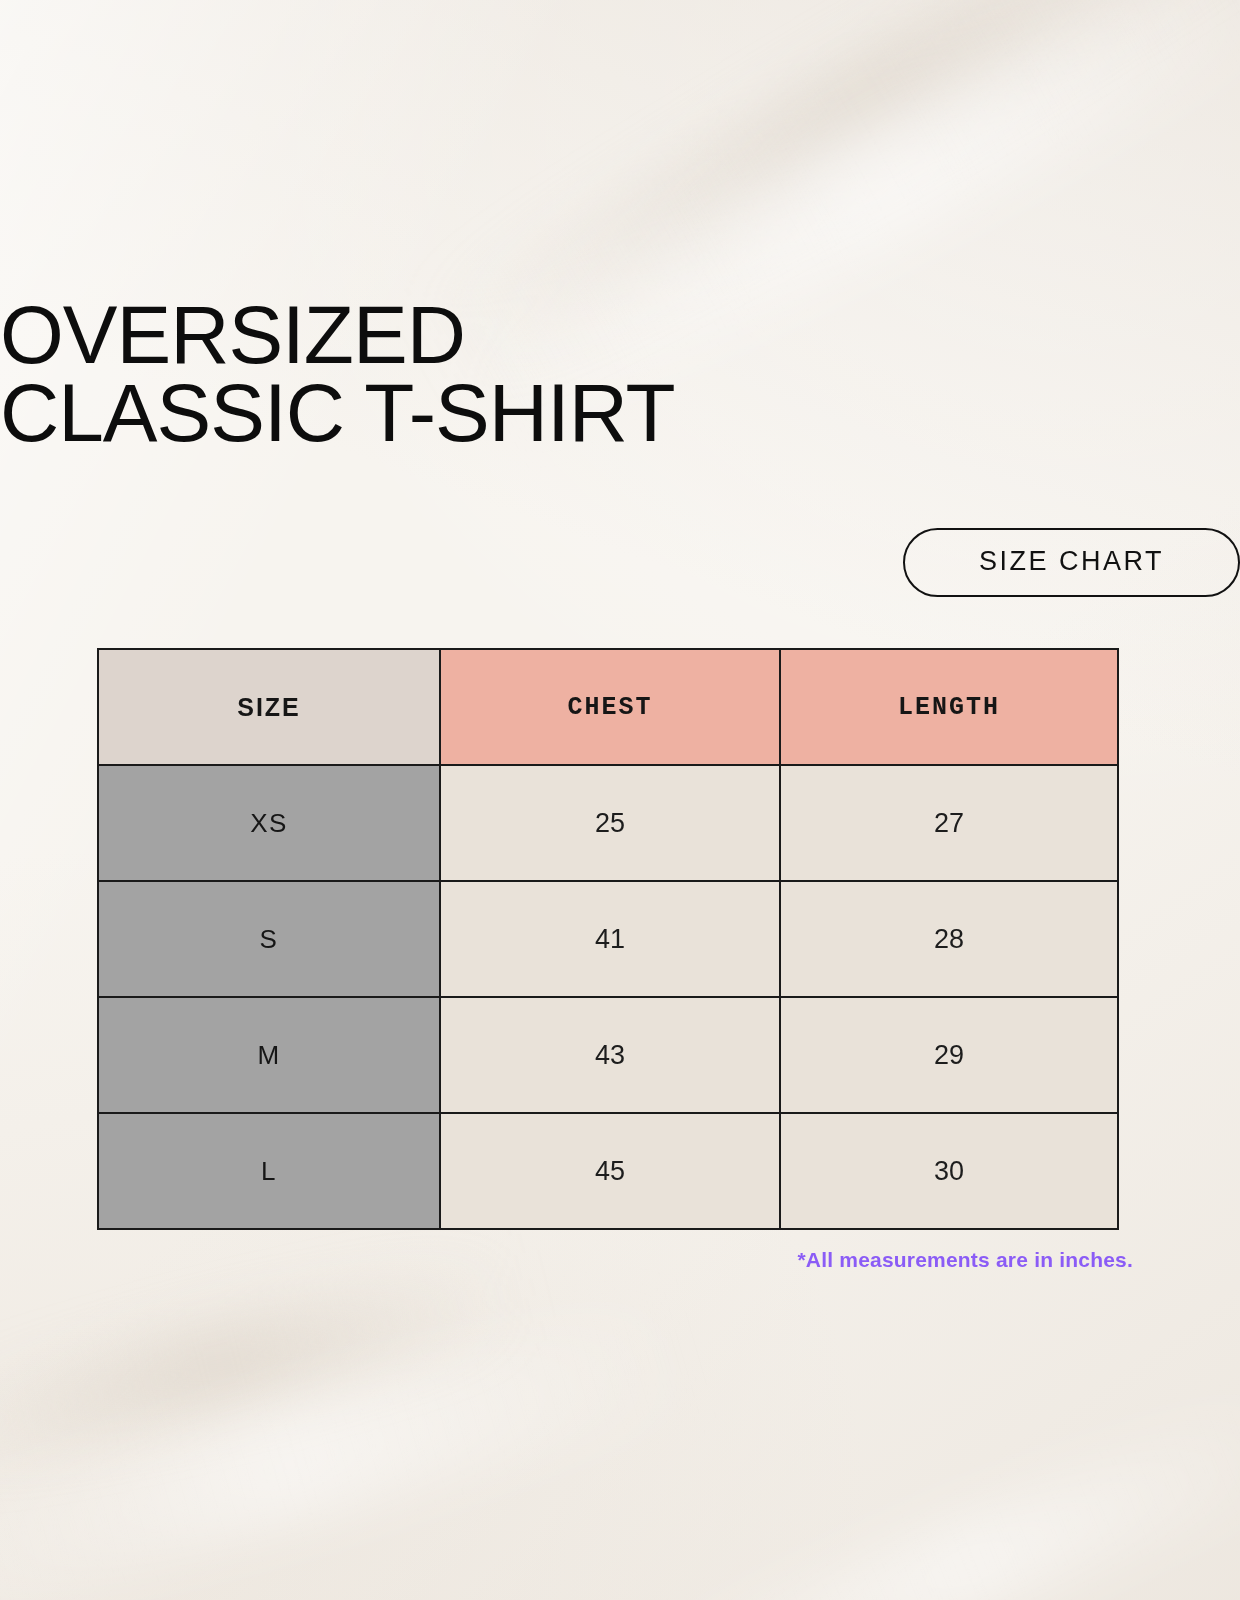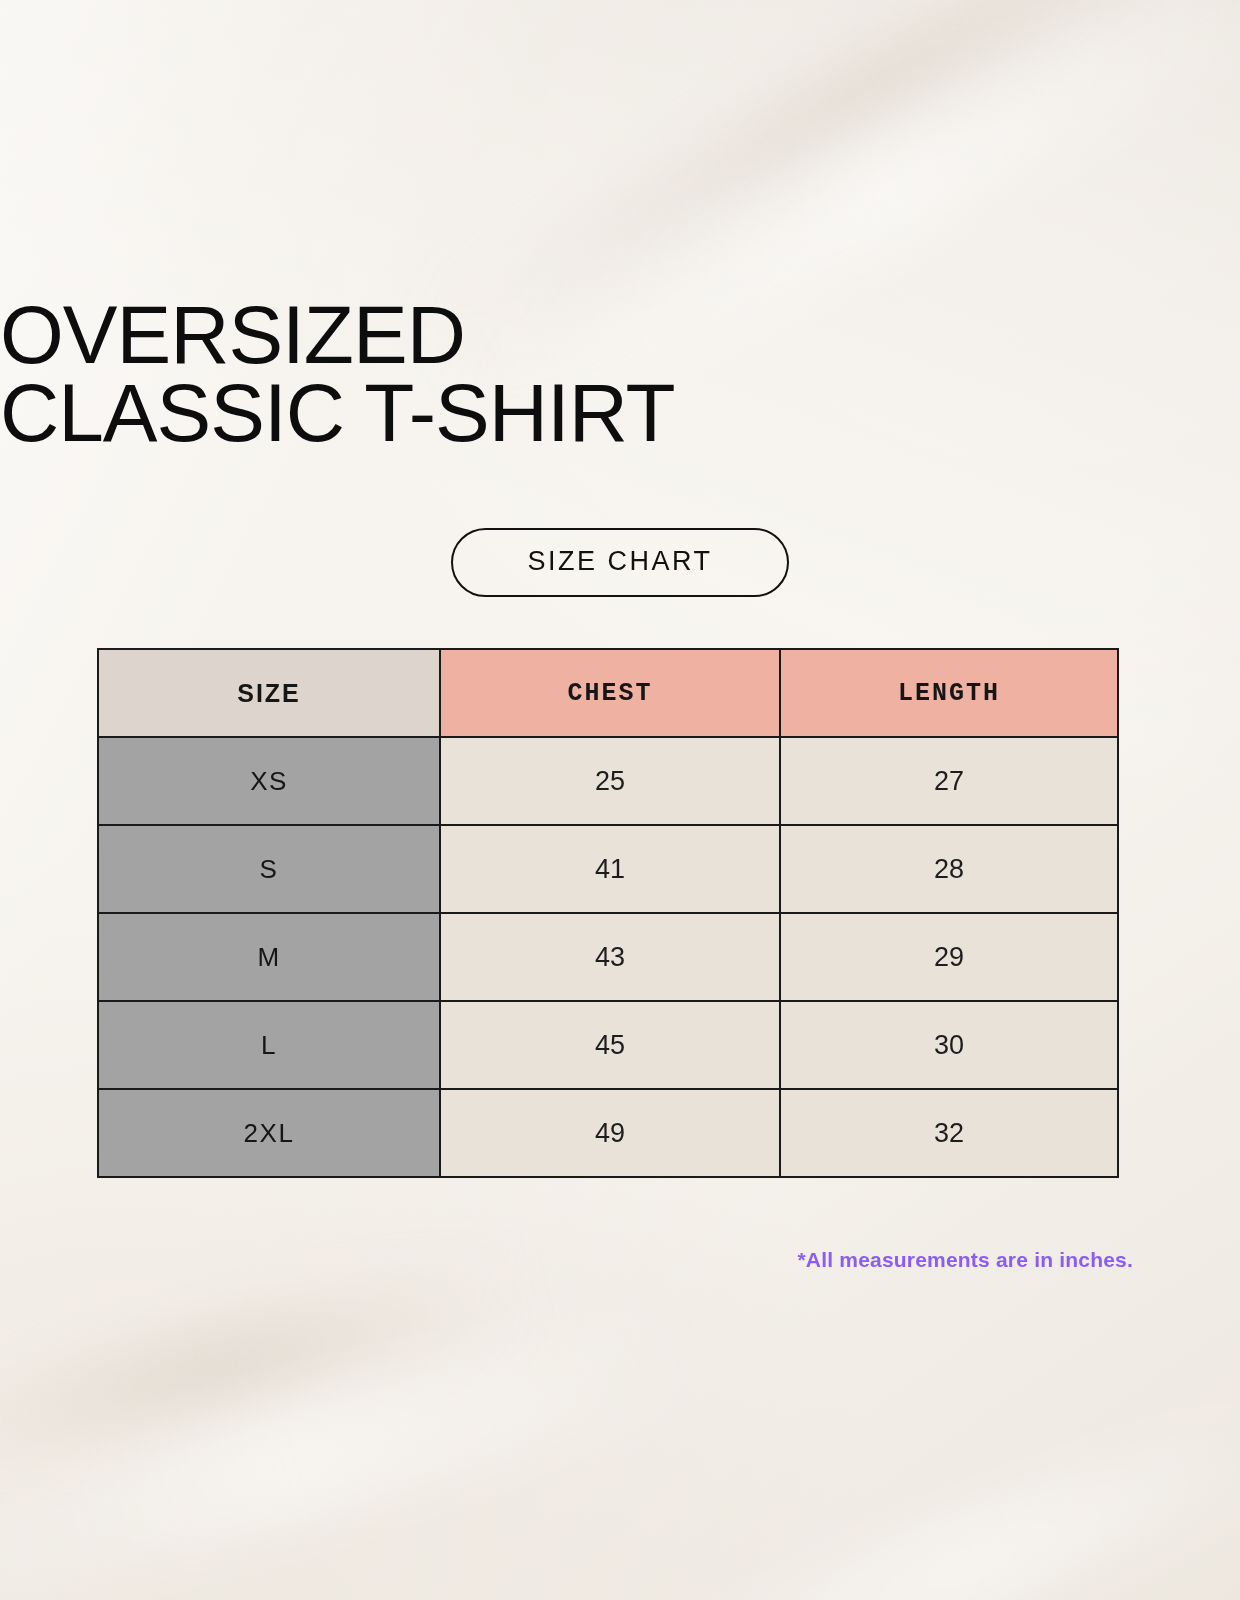--- a/index.html
+++ b/index.html
@@ -67,21 +67,21 @@
     color: #0d0d0d;
     white-space: nowrap;
   }
 
   .chip-wrap {
     position: absolute;
     top: 528px;
     left: 0;
     width: 1240px;
     display: flex;
-    justify-content: center;
+    justify-content: flex-end;
   }
   .chip {
     border: 2px solid #111111;
     border-radius: 44px;
     padding: 18px 74px 20px;
     font-size: 27px;
     letter-spacing: 2.5px;
     font-weight: 500;
     color: #111111;
     background: transparent;
@@ -101,21 +101,21 @@
     border: 2px solid #1a1a1a;
   }
   table.size-chart col.c-size { width: 342px; }
   table.size-chart col.c-chest { width: 340px; }
   table.size-chart col.c-length { width: 338px; }
 
   table.size-chart th,
   table.size-chart td {
     border: 2px solid #1a1a1a;
     text-align: center;
-    padding: 0;
+    padding: 14px;
     height: 86px;
     vertical-align: middle;
   }
   thead th {
     height: 84px;
     font-size: 25px;
     letter-spacing: 2px;
     font-weight: 700;
     color: #161616;
   }
@@ -196,23 +196,18 @@
         <tr>
           <td class="cell-size">M</td>
           <td class="cell-val">43</td>
           <td class="cell-val">29</td>
         </tr>
         <tr>
           <td class="cell-size">L</td>
           <td class="cell-val">45</td>
           <td class="cell-val">30</td>
         </tr>
-        <tr>
-          <td class="cell-size">2XL</td>
-          <td class="cell-val">49</td>
-          <td class="cell-val">32</td>
-        </tr>
       </tbody>
     </table>
   </div>
 
   <div class="footnote">*All measurements are in inches.</div>
 </div>
 
 </body></html>

